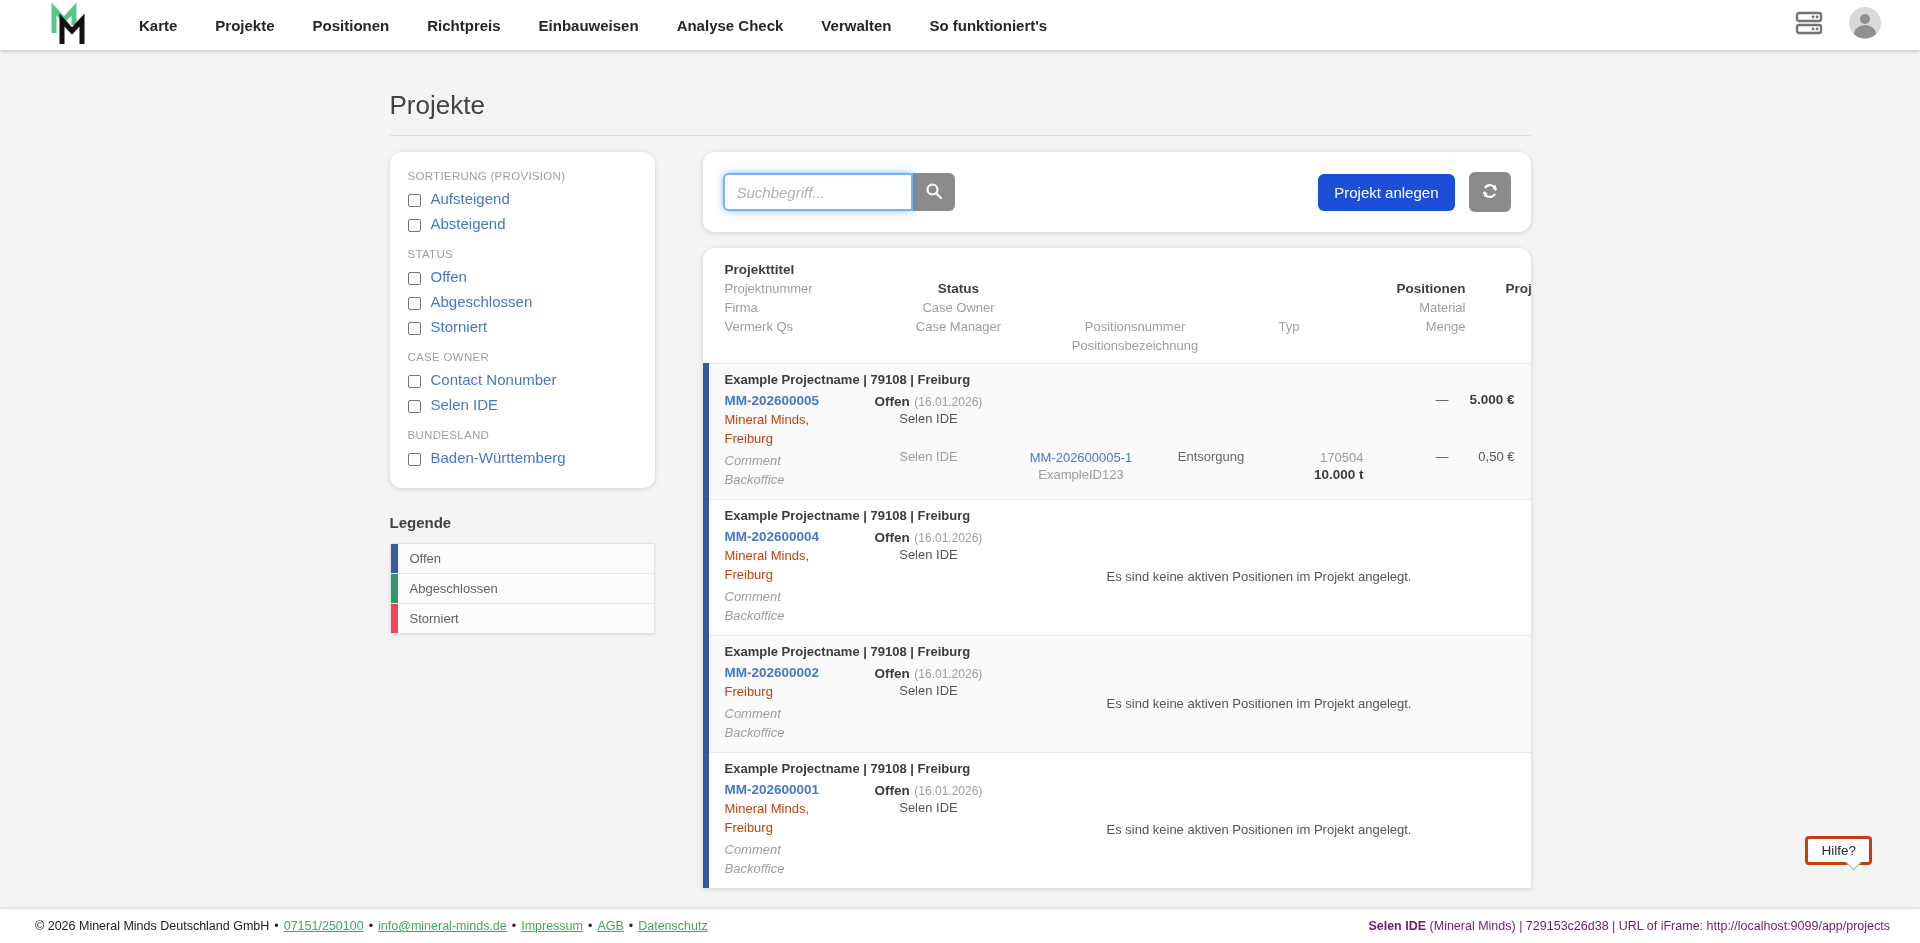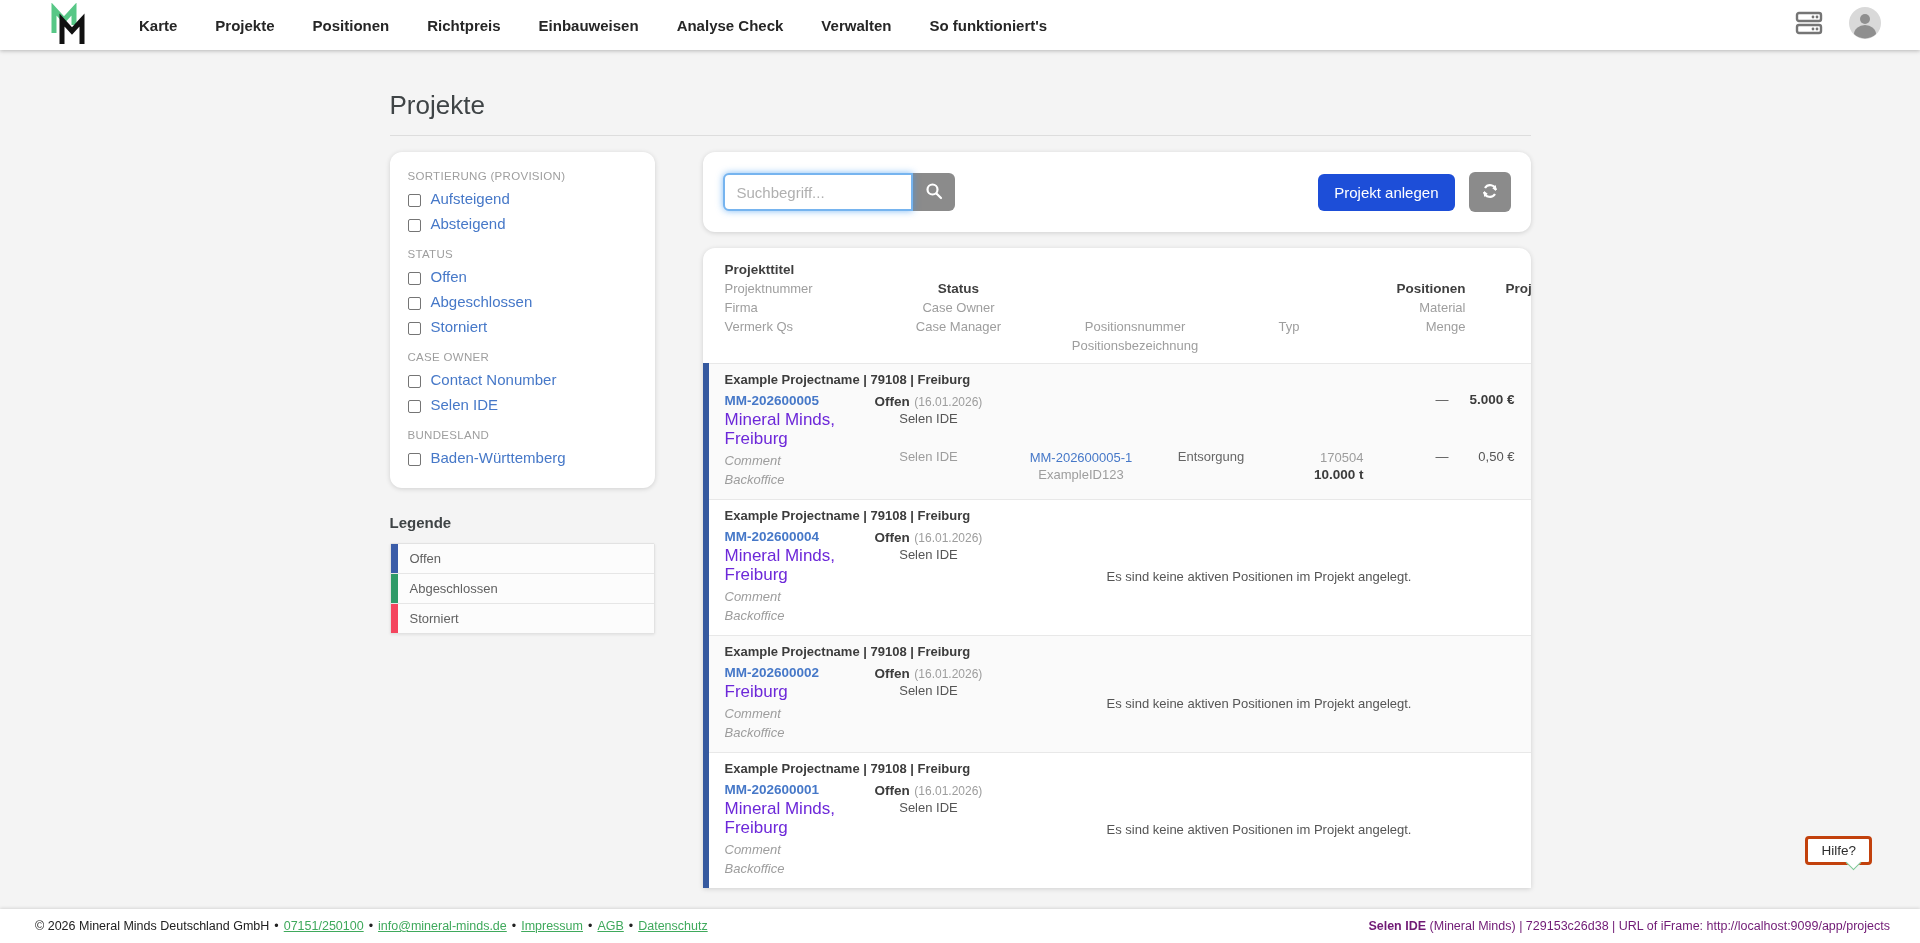--- a/index.html
+++ b/index.html
@@ -39,21 +39,21 @@
   .legend-label { font-size:13px; color:#616161; padding:7px 12px; }
 
   
   .main { flex:1; min-width:0; }
   .toolbar-card { background:#fff; border-radius:12px; box-shadow:0 1px 5px rgba(0,0,0,.15);
                   padding:20px; display:flex; align-items:center; }
   .search-group { display:flex; align-items:stretch; }
   .search-input { width:190px; height:38px; border:2px solid #76b4ef; border-radius:6px 0 0 6px;
                   outline:none; padding:0 12px; font-size:15px; color:#444;
                   box-shadow:0 0 7px rgba(60,150,240,.65); position:relative; z-index:1;
-                  font-family:"Liberation Sans", sans-serif; }
+                  font-family:"Liberation Sans", sans-serif;font-style:italic; }
   .search-input::placeholder { color:#b0b0b0; }
   .search-btn { width:42px; height:38px; background:#8b8b8b; border:none; border-radius:0 6px 6px 0;
                 display:flex; align-items:center; justify-content:center; cursor:pointer; }
   .toolbar-right { margin-left:auto; display:flex; align-items:center; gap:14px; }
   .btn-create { background:#1d4ed8; color:#fff; border:none; border-radius:6px; font-size:15px;
                 padding:10px 16px; cursor:pointer; font-family:"Liberation Sans", sans-serif; }
   .btn-refresh { width:42px; height:40px; background:#8b8b8b; border:none; border-radius:6px;
                  display:flex; align-items:center; justify-content:center; cursor:pointer; }
 
   
@@ -71,21 +71,21 @@
 
   .tbody { border-left:6px solid #35599f; }
   .prow { border-top:1px solid #e8e8e8; padding:8px 16px 10px 16px; }
   .prow.odd { background:#fafafa; }
   .prow.even { background:#ffffff; }
   .p-title { font-size:13px; font-weight:700; color:#3c3c3c; padding-bottom:5px; }
   .rgrid { display:grid; grid-template-columns:129px 150px 155px 105px 100px 85px 1fr;
            grid-auto-rows:min-content; }
   .c1 { grid-column:1; grid-row:1 / span 2; }
   .p-num { font-size:13.5px; font-weight:700; color:#4678c8; line-height:18px; cursor:pointer; }
-  .p-gray { font-size:17px; color:#6d28d9; line-height:19px; }
+  .p-gray { font-size:13px; color:#c2410c; line-height:19px; }
   .p-it { font-size:13px; font-style:italic; color:#9d9d9d; line-height:19px; }
   .vermerk { margin-top:3px; }
   .statusblock { grid-column:2; grid-row:1; text-align:center; white-space:nowrap; }
   .st-name { font-size:13.5px; font-weight:700; color:#3c3c3c; }
   .st-date { font-size:12px; color:#9d9d9d; }
   .st-owner { font-size:13px; color:#555; line-height:18px; }
   .pv-top { grid-column:6; grid-row:1; text-align:right; font-size:13px; color:#555; }
   .prv-top { grid-column:7; grid-row:1; text-align:right; font-size:13.5px; font-weight:700; color:#3c3c3c; }
   .cm { grid-column:2; grid-row:2; text-align:center; margin-top:14px; font-size:13px; color:#9d9d9d; }
   .posblock { grid-column:3; grid-row:2; text-align:center; margin-top:14px; }

